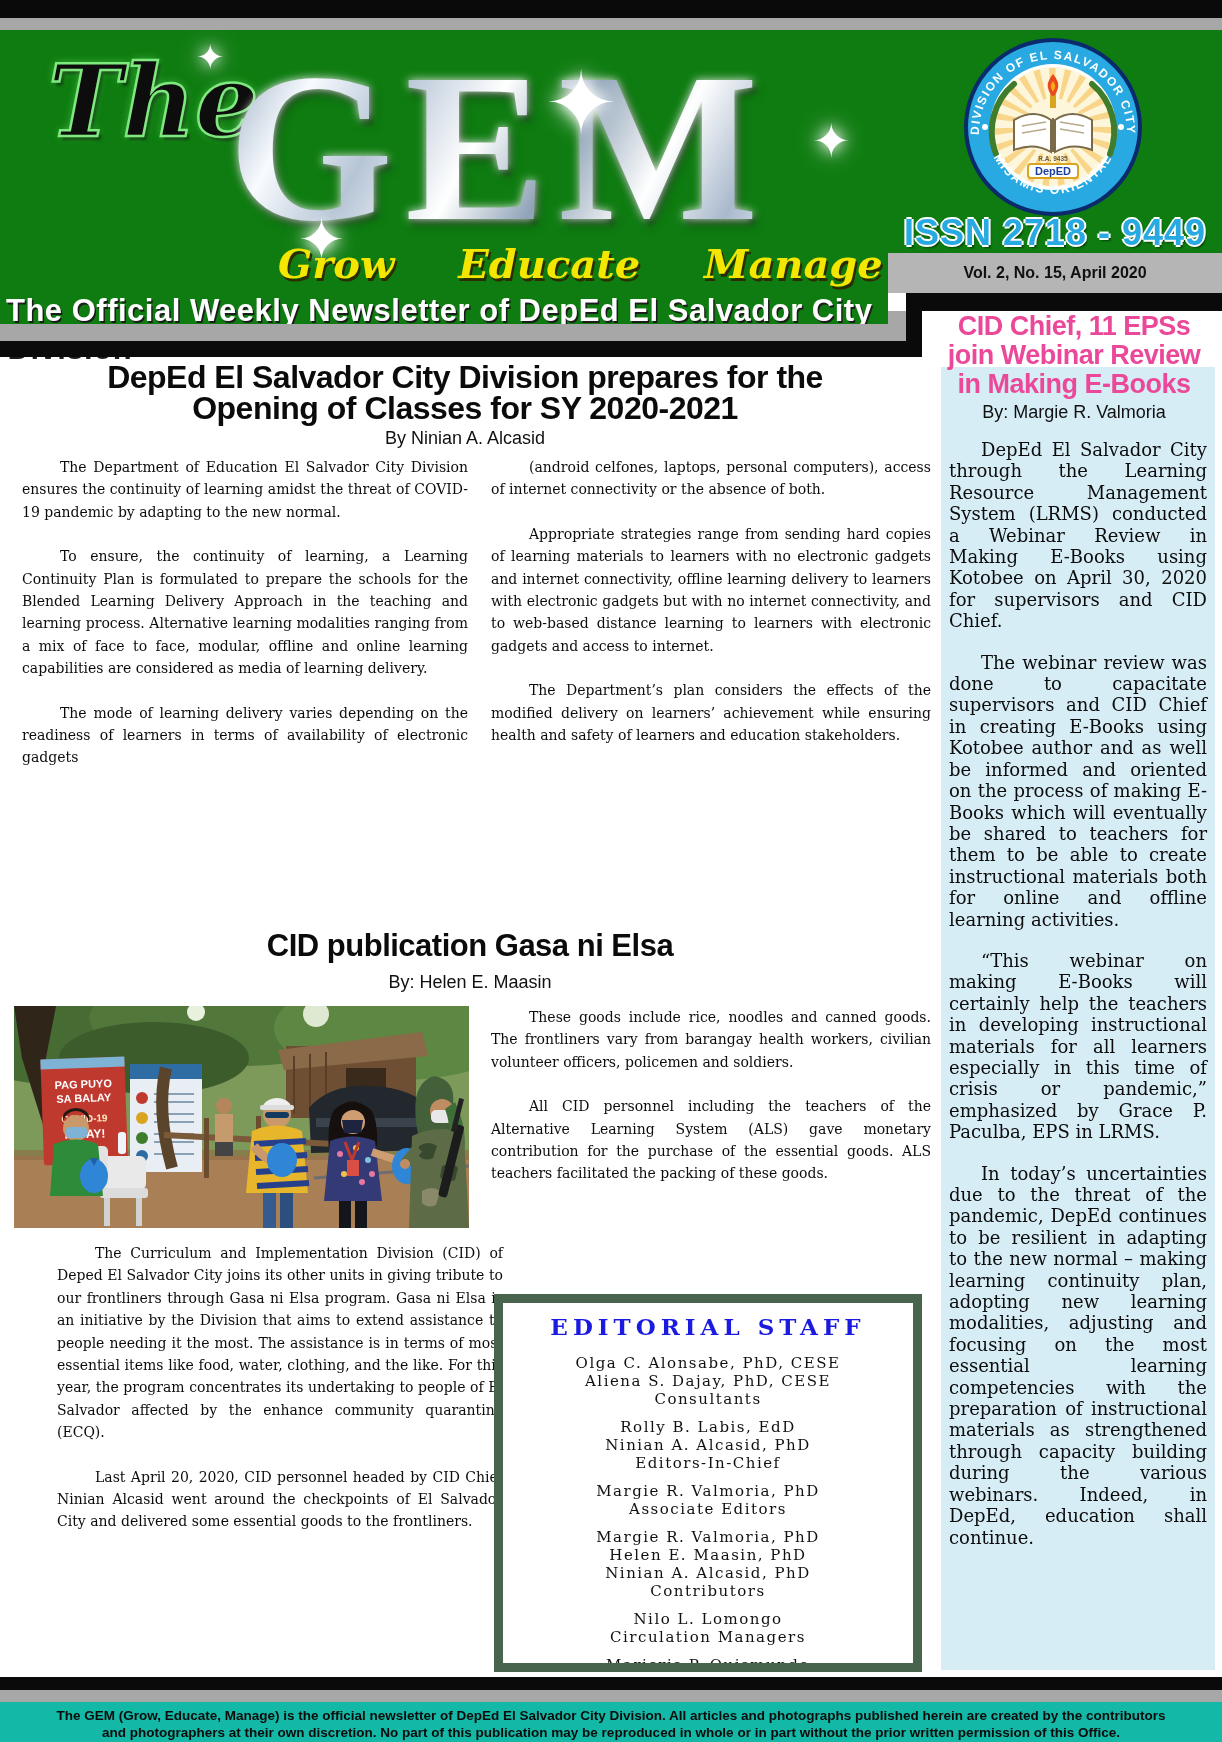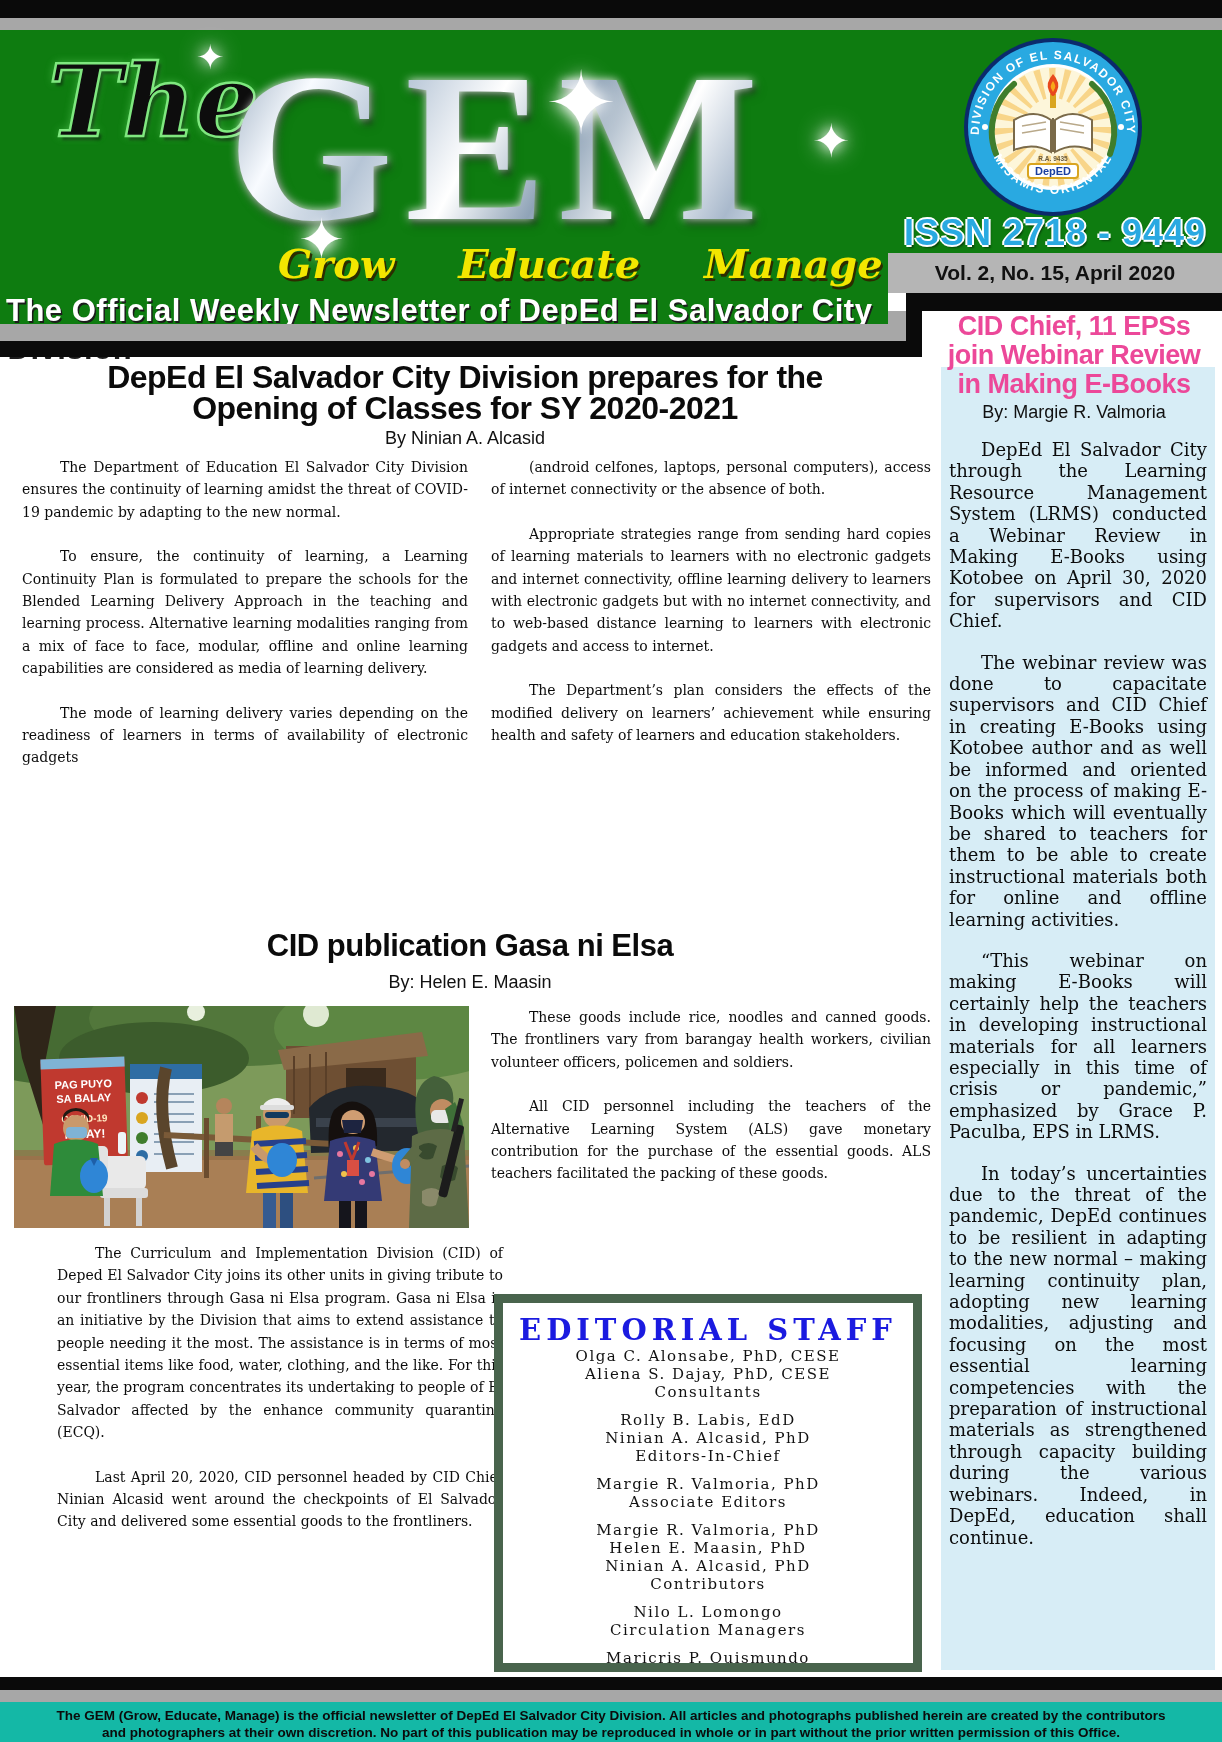--- a/index.html
+++ b/index.html
@@ -21,42 +21,42 @@
      background:linear-gradient(118deg,#8ea2b8 0%,#f8fbff 16%,#b6c5d6 30%,#ffffff 46%,#8fa3b7 60%,#ffffff 76%,#a9b9cc 90%,#dfe8f2 100%);
      -webkit-background-clip:text;background-clip:text;color:transparent;
      filter:drop-shadow(0 0 5px rgba(255,255,255,.9)) drop-shadow(3px 5px 2px rgba(0,30,0,.65));}
   .sparkle{color:#ffffff;text-shadow:0 0 14px #fff,0 0 26px #fff;line-height:1;}
   .tagline{display:flex;gap:64px;font-family:"DejaVu Serif",serif;font-style:italic;
      font-weight:bold;font-size:40px;color:#f3e600;text-shadow:2px 3px 0 #2c2c00;}
   .banner-line{font-weight:bold;font-size:31px;color:#ffffff;letter-spacing:.5px;
      text-shadow:1.5px 1.5px 0 #1c1c1c;}
   .issn{font-weight:bold;font-size:36px;letter-spacing:1px;color:#29a9e1;
      text-shadow:-2px 0 0 #fff,2px 0 0 #fff,0 -2px 0 #fff,0 2px 0 #fff,2px 3px 2px rgba(0,0,0,.45);}
-  .volbar{background:#b5b5b5;color:#111;font-weight:bold;font-size:21px;
+  .volbar{background:#b5b5b5;color:#111;font-weight:bold;font-size:16px;
      display:flex;align-items:center;justify-content:center;}
 
   
   .headline{font-weight:bold;color:#0b0b0b;text-align:center;letter-spacing:-.5px;}
   .byline{font-size:18px;color:#111;text-align:center;}
   .bodycol p{font-family:"DejaVu Serif",serif;font-size:14px;line-height:22.4px;
      color:#0c0c0c;text-align:justify;text-indent:38px;margin:0 0 22px 0;}
   .bodycol p:last-child{margin-bottom:0;}
 
   
   .sb-title{font-weight:bold;font-size:27px;line-height:29px;text-align:center;
      color:#ec4899;letter-spacing:-.5px;}
   .bluebox{background:#d7edf6;}
   .sb-text p{font-family:"DejaVu Serif",serif;font-size:18px;line-height:21.4px;
      color:#0c0c0c;text-align:justify;text-indent:32px;margin:1px 0 20px 0;}
 
   
   .edit-box{background:#ffffff;border:9px solid #49644d;box-sizing:border-box;
      overflow:hidden;text-align:center;}
-  .edit-title{font-family:"DejaVu Serif",serif;font-weight:bold;font-size:29px;
-     color:#1b1be0;letter-spacing:5px;margin:10px 0 0 0;}
+  .edit-title{font-family:"DejaVu Serif",serif;font-weight:bold;font-size:23px;
+     color:#1b1be0;letter-spacing:5px;margin:10px 0 14px 0;}
   .eg{margin-bottom:10px;font-family:"DejaVu Serif",serif;font-size:15px;
      line-height:18px;color:#111;letter-spacing:1.5px;}
 
   
   .footer-green{background:#14b8a6;color:#0b0b0b;font-weight:bold;font-size:13.5px;
      line-height:17px;text-align:center;padding-top:5px;box-sizing:border-box;}
 </style>
 </head>
 <body>
 

